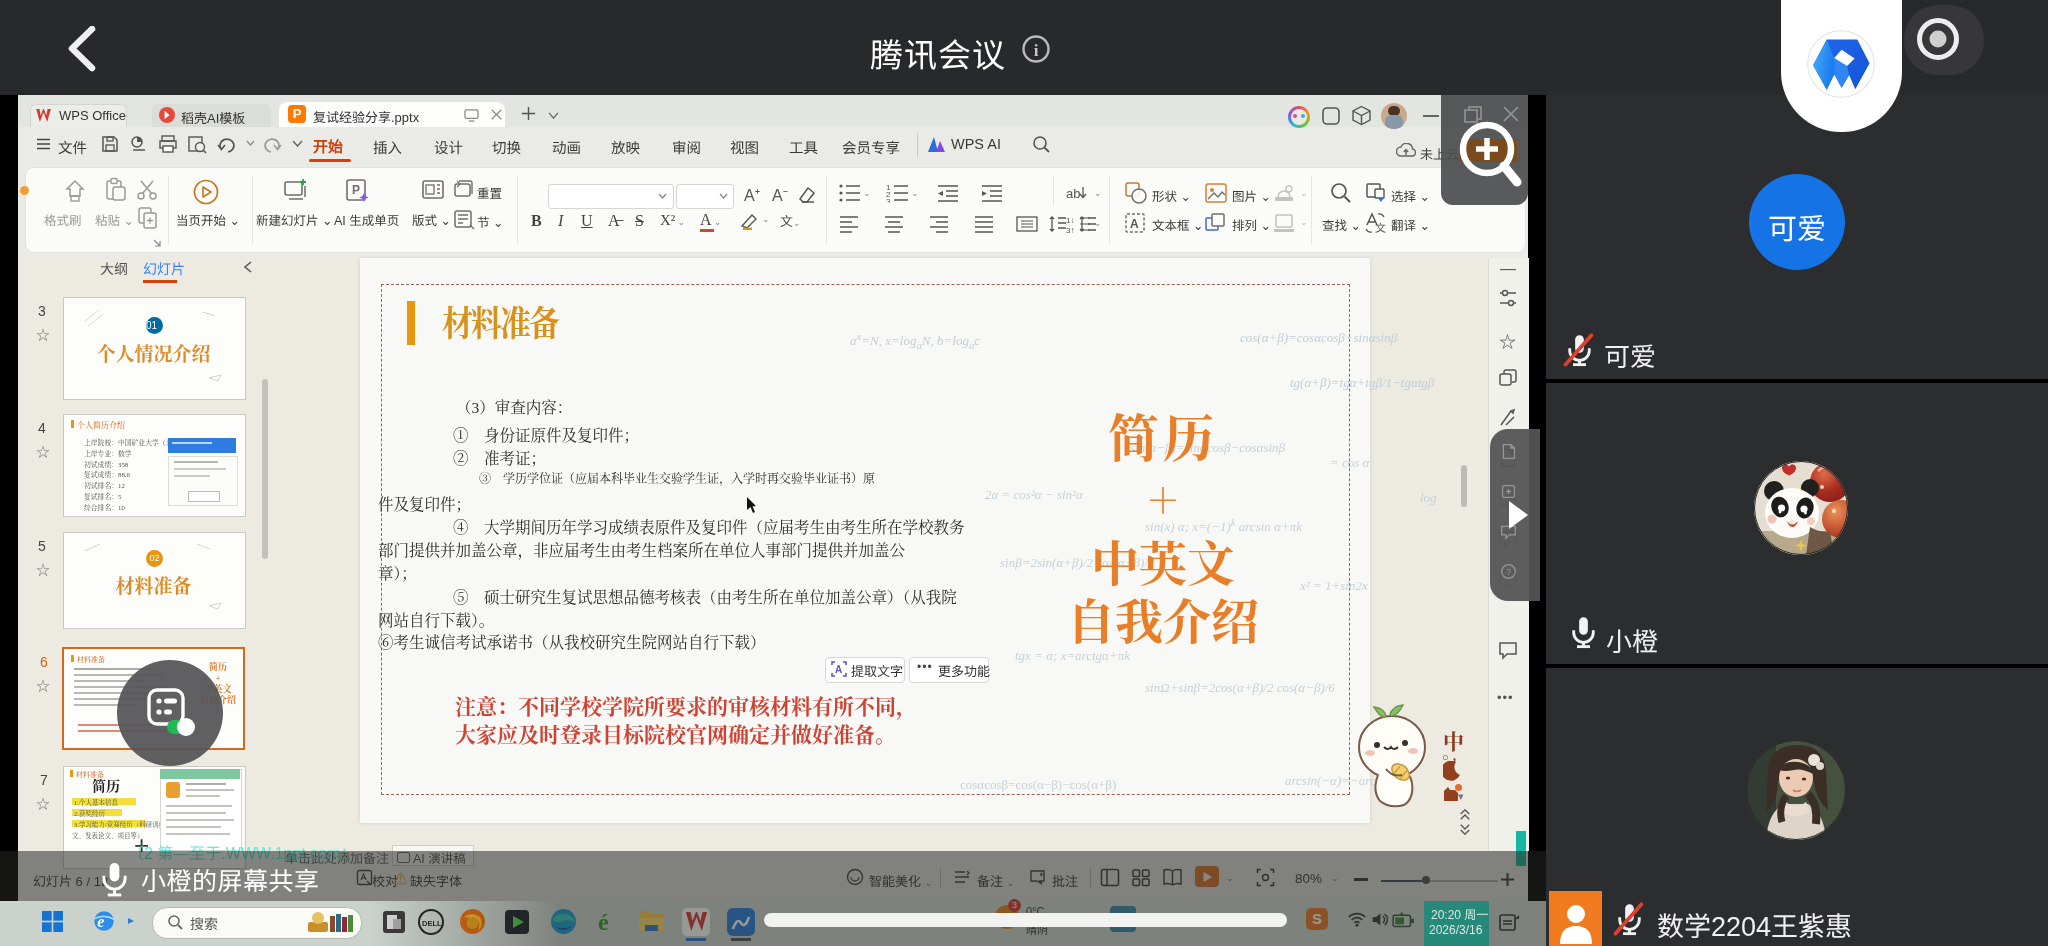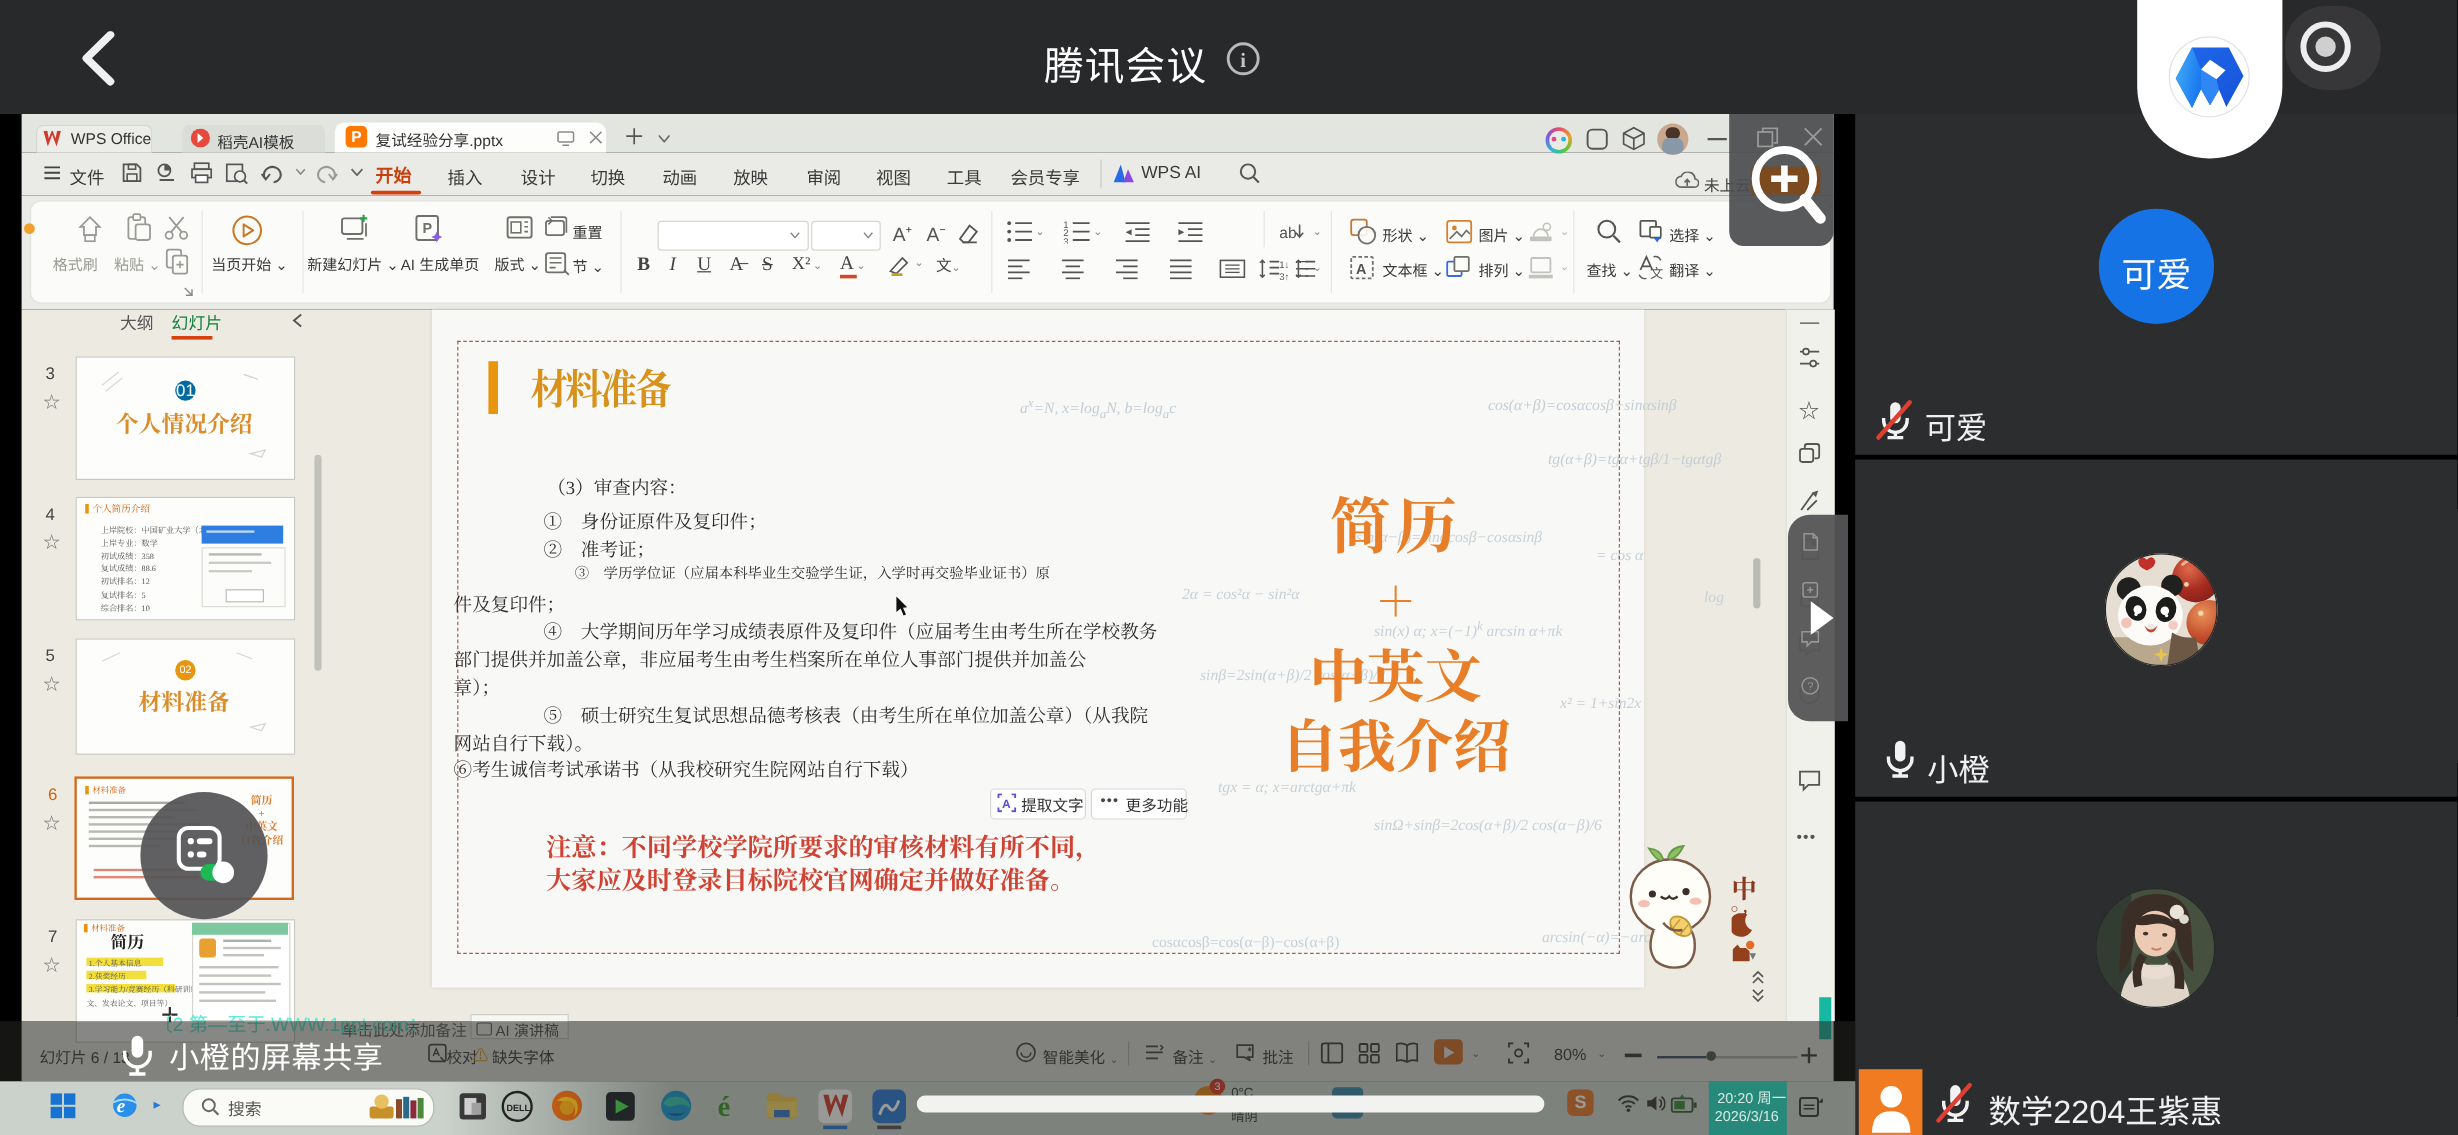--- a/index.html
+++ b/index.html
@@ -457,38 +457,38 @@
 <div class="ab sm" style="left:1391px;top:186px">选择 ⌄</div>
 <div class="ab sm" style="left:1322px;top:215px">查找 ⌄</div>
 <svg class="ab" style="left:1363px;top:211px" width="24" height="24" viewBox="0 0 24 24">
       <path d="M4 14 L9 3 L14 14 M6 11 H12" fill="none" stroke="#555" stroke-width="1.5"></path>
       <text x="12" y="21" font-size="11" fill="#555">文</text>
       <path d="M3 18 q2 4 6 3 M21 6 q-2 -4 -6 -3" fill="none" stroke="#555" stroke-width="1.2"></path>
     </svg>
 <div class="ab sm" style="left:1391px;top:215px">翻译 ⌄</div>
 
 <div class="ab" style="left:100px;top:258px;font-size:14px;color:#555">大纲</div>
-<div class="ab" style="left:143px;top:258px;font-size:14px;color:#15803d">幻灯片</div>
+<div class="ab" style="left:143px;top:258px;font-size:14px;color:#3b82f6">幻灯片</div>
 <div class="ab" style="left:143px;top:280px;width:34px;height:2.5px;background:#d4410e"></div>
 <svg class="ab" style="left:242px;top:260px" width="12" height="14" viewBox="0 0 12 14">
       <path d="M9 2 L3 7 L9 12" fill="none" stroke="#555" stroke-width="1.6"></path>
     </svg>
 <div class="ab" style="left:38px;top:303px;font-size:14px;color:#444">3</div>
 <div class="ab" style="left:36px;top:324px;font-size:14px;color:#777">☆</div>
 <div class="ab" style="left:38px;top:420px;font-size:14px;color:#444">4</div>
 <div class="ab" style="left:36px;top:441px;font-size:14px;color:#777">☆</div>
 <div class="ab" style="left:38px;top:538px;font-size:14px;color:#444">5</div>
 <div class="ab" style="left:36px;top:559px;font-size:14px;color:#777">☆</div>
 <div class="ab" style="left:40px;top:654px;font-size:14px;color:#d4600e">6</div>
 <div class="ab" style="left:36px;top:675px;font-size:14px;color:#777">☆</div>
 <div class="ab" style="left:40px;top:772px;font-size:14px;color:#444">7</div>
 <div class="ab" style="left:36px;top:793px;font-size:14px;color:#777">☆</div>
 
 <div class="ab" style="left:63px;top:297px;width:181px;height:101px;background:#fdfdfb;border:1px solid #c9c9c3"></div>
-<div class="ab" style="left:146px;top:317px;width:17px;height:17px;border-radius:50%;background:#0369a1;color:#fff;font-size:14px;text-align:center;line-height:17px">01</div>
+<div class="ab" style="left:146px;top:317px;width:17px;height:17px;border-radius:50%;background:#0369a1;color:#fff;font-size:10px;line-height:17px">01</div>
 <div class="ab ser" style="left:63px;top:339px;width:181px;text-align:center;font-size:19px;color:#db8b28;font-weight:bold">个人情况介绍</div>
 <svg class="ab" style="left:75px;top:305px" width="160" height="85" viewBox="0 0 160 85">
       <path d="M10 16 L24 5 M13 21 L27 10" stroke="#d8d8d4" stroke-width="1"></path>
       <path d="M128 7 l12 4 M134 73 l12 -3 l-3 6 z" stroke="#d0d0cc" stroke-width="1" fill="none"></path>
     </svg>
 
 <div class="ab" style="left:63px;top:414px;width:181px;height:101px;background:#fdfdfb;border:1px solid #c9c9c3"></div>
 <div class="ab" style="left:71px;top:420px;width:2.5px;height:8px;background:#e8950f"></div>
 <div class="ab ser" style="left:77px;top:419px;font-size:8px;color:#d4600e">个人简历介绍</div>
 <div class="ab ser" style="left:84px;top:438px;font-size:6.8px;color:#555;line-height:10.8px;width:150px;white-space:nowrap;overflow:hidden">上岸院校：中国矿业大学（北京）<br>上岸专业：数学<br>初试成绩：358<br>复试成绩：88.6<br>初试排名：12<br>复试排名：5<br>综合排名：10</div>

